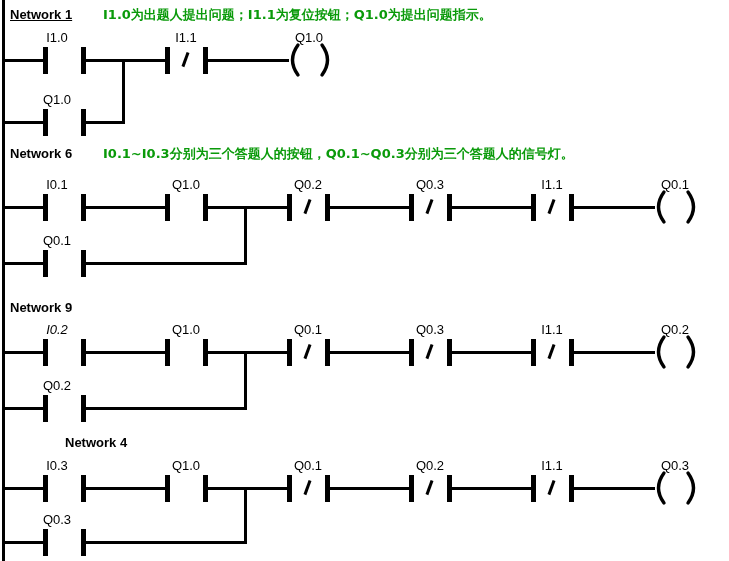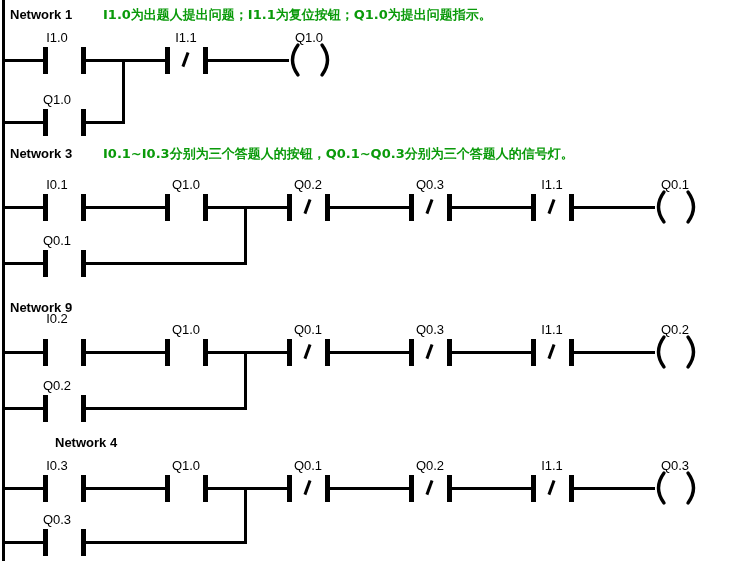--- a/index.html
+++ b/index.html
@@ -32,21 +32,21 @@
   }
   .nc-slash{position:absolute;width:2.5px;height:15px;background:#000;transform:rotate(20deg);}
   .coil-svg{position:absolute;}
 </style>
 </head>
 <body>
 
 <div id="stage">
     <div class="wire" style="left: 2px; top: 0px; width: 3px; height: 561px;"></div>
     <div class="net-group">
-      <div class="net-title" style="left: 10px; top: 7px;">Network 1</div>
+      <div class="net-title" style="left: 10px; top: 7px; text-decoration: underline;">Network 1</div>
       <div class="net-comment" style="left: 103px; top: 7px;">I1.0为出题人提出问题；I1.1为复位按钮；Q1.0为提出问题指示。</div>
       <div class="wire" style="left: 2px; top: 59px; width: 41px; height: 3px;"></div>
       <div class="wire" style="left: 86px; top: 59px; width: 79px; height: 3px;"></div>
       <div class="wire" style="left: 208px; top: 59px; width: 81px; height: 3px;"></div>
       <div>
         <div class="bar" style="left: 43px; top: 47px;"></div>
         <div class="bar" style="left: 81px; top: 47px;"></div>
         <div class="lbl" style="left: 57px; top: 31px;">I1.0</div>
       </div>
       <div>
@@ -65,21 +65,21 @@
       <div class="wire" style="left: 2px; top: 121px; width: 41px; height: 3px;"></div>
       <div class="wire" style="left: 86px; top: 121px; width: 38.5px; height: 3px;"></div>
       <div class="wire" style="left: 122px; top: 60px; width: 3px; height: 63.5px;"></div>
       <div>
         <div class="bar" style="left: 43px; top: 109px;"></div>
         <div class="bar" style="left: 81px; top: 109px;"></div>
         <div class="lbl" style="left: 57px; top: 93px;">Q1.0</div>
       </div>
     </div>
     <div class="net-group">
-      <div class="net-title" style="left: 10px; top: 146px;">Network 3</div>
+      <div class="net-title" style="left: 10px; top: 146px;">Network 6</div>
       <div class="net-comment" style="left: 103px; top: 146px;">I0.1~I0.3分别为三个答题人的按钮，Q0.1~Q0.3分别为三个答题人的信号灯。</div>
       <div class="wire" style="left: 2px; top: 206px; width: 41px; height: 3px;"></div>
       <div class="wire" style="left: 86px; top: 206px; width: 79px; height: 3px;"></div>
       <div class="wire" style="left: 208px; top: 206px; width: 79px; height: 3px;"></div>
       <div class="wire" style="left: 330px; top: 206px; width: 79px; height: 3px;"></div>
       <div class="wire" style="left: 452px; top: 206px; width: 79px; height: 3px;"></div>
       <div class="wire" style="left: 574px; top: 206px; width: 81px; height: 3px;"></div>
       <div>
         <div class="bar" style="left: 43px; top: 194px;"></div>
         <div class="bar" style="left: 81px; top: 194px;"></div>
@@ -128,21 +128,21 @@
       <div class="net-title" style="left: 10px; top: 300px;">Network 9</div>
       <div class="wire" style="left: 2px; top: 351px; width: 41px; height: 3px;"></div>
       <div class="wire" style="left: 86px; top: 351px; width: 79px; height: 3px;"></div>
       <div class="wire" style="left: 208px; top: 351px; width: 79px; height: 3px;"></div>
       <div class="wire" style="left: 330px; top: 351px; width: 79px; height: 3px;"></div>
       <div class="wire" style="left: 452px; top: 351px; width: 79px; height: 3px;"></div>
       <div class="wire" style="left: 574px; top: 351px; width: 81px; height: 3px;"></div>
       <div>
         <div class="bar" style="left: 43px; top: 339px;"></div>
         <div class="bar" style="left: 81px; top: 339px;"></div>
-        <div class="lbl" style="left: 57px; top: 312px;">I0.2</div>
+        <div class="lbl" style="left: 57px; top: 323px; font-style: italic;">I0.2</div>
       </div>
       <div>
         <div class="bar" style="left: 165px; top: 339px;"></div>
         <div class="bar" style="left: 203px; top: 339px;"></div>
         <div class="lbl" style="left: 186px; top: 323px;">Q1.0</div>
       </div>
       <div>
         <div class="bar" style="left: 287px; top: 339px;"></div>
         <div class="bar" style="left: 325px; top: 339px;"></div>
         <div class="nc-slash" style="left: 306px; top: 344px;"></div>
@@ -170,21 +170,21 @@
       <div class="wire" style="left: 2px; top: 407px; width: 41px; height: 3px;"></div>
       <div class="wire" style="left: 86px; top: 407px; width: 160.5px; height: 3px;"></div>
       <div class="wire" style="left: 244px; top: 352px; width: 3px; height: 57.5px;"></div>
       <div>
         <div class="bar" style="left: 43px; top: 395px;"></div>
         <div class="bar" style="left: 81px; top: 395px;"></div>
         <div class="lbl" style="left: 57px; top: 379px;">Q0.2</div>
       </div>
     </div>
     <div class="net-group">
-      <div class="net-title" style="left: 10px; top: 435px; padding-left: 45px;">Network 4</div>
+      <div class="net-title" style="left: 20px; top: 435px; padding-left: 45px;">Network 4</div>
       <div class="wire" style="left: 2px; top: 487px; width: 41px; height: 3px;"></div>
       <div class="wire" style="left: 86px; top: 487px; width: 79px; height: 3px;"></div>
       <div class="wire" style="left: 208px; top: 487px; width: 79px; height: 3px;"></div>
       <div class="wire" style="left: 330px; top: 487px; width: 79px; height: 3px;"></div>
       <div class="wire" style="left: 452px; top: 487px; width: 79px; height: 3px;"></div>
       <div class="wire" style="left: 574px; top: 487px; width: 81px; height: 3px;"></div>
       <div>
         <div class="bar" style="left: 43px; top: 475px;"></div>
         <div class="bar" style="left: 81px; top: 475px;"></div>
         <div class="lbl" style="left: 57px; top: 459px;">I0.3</div>

